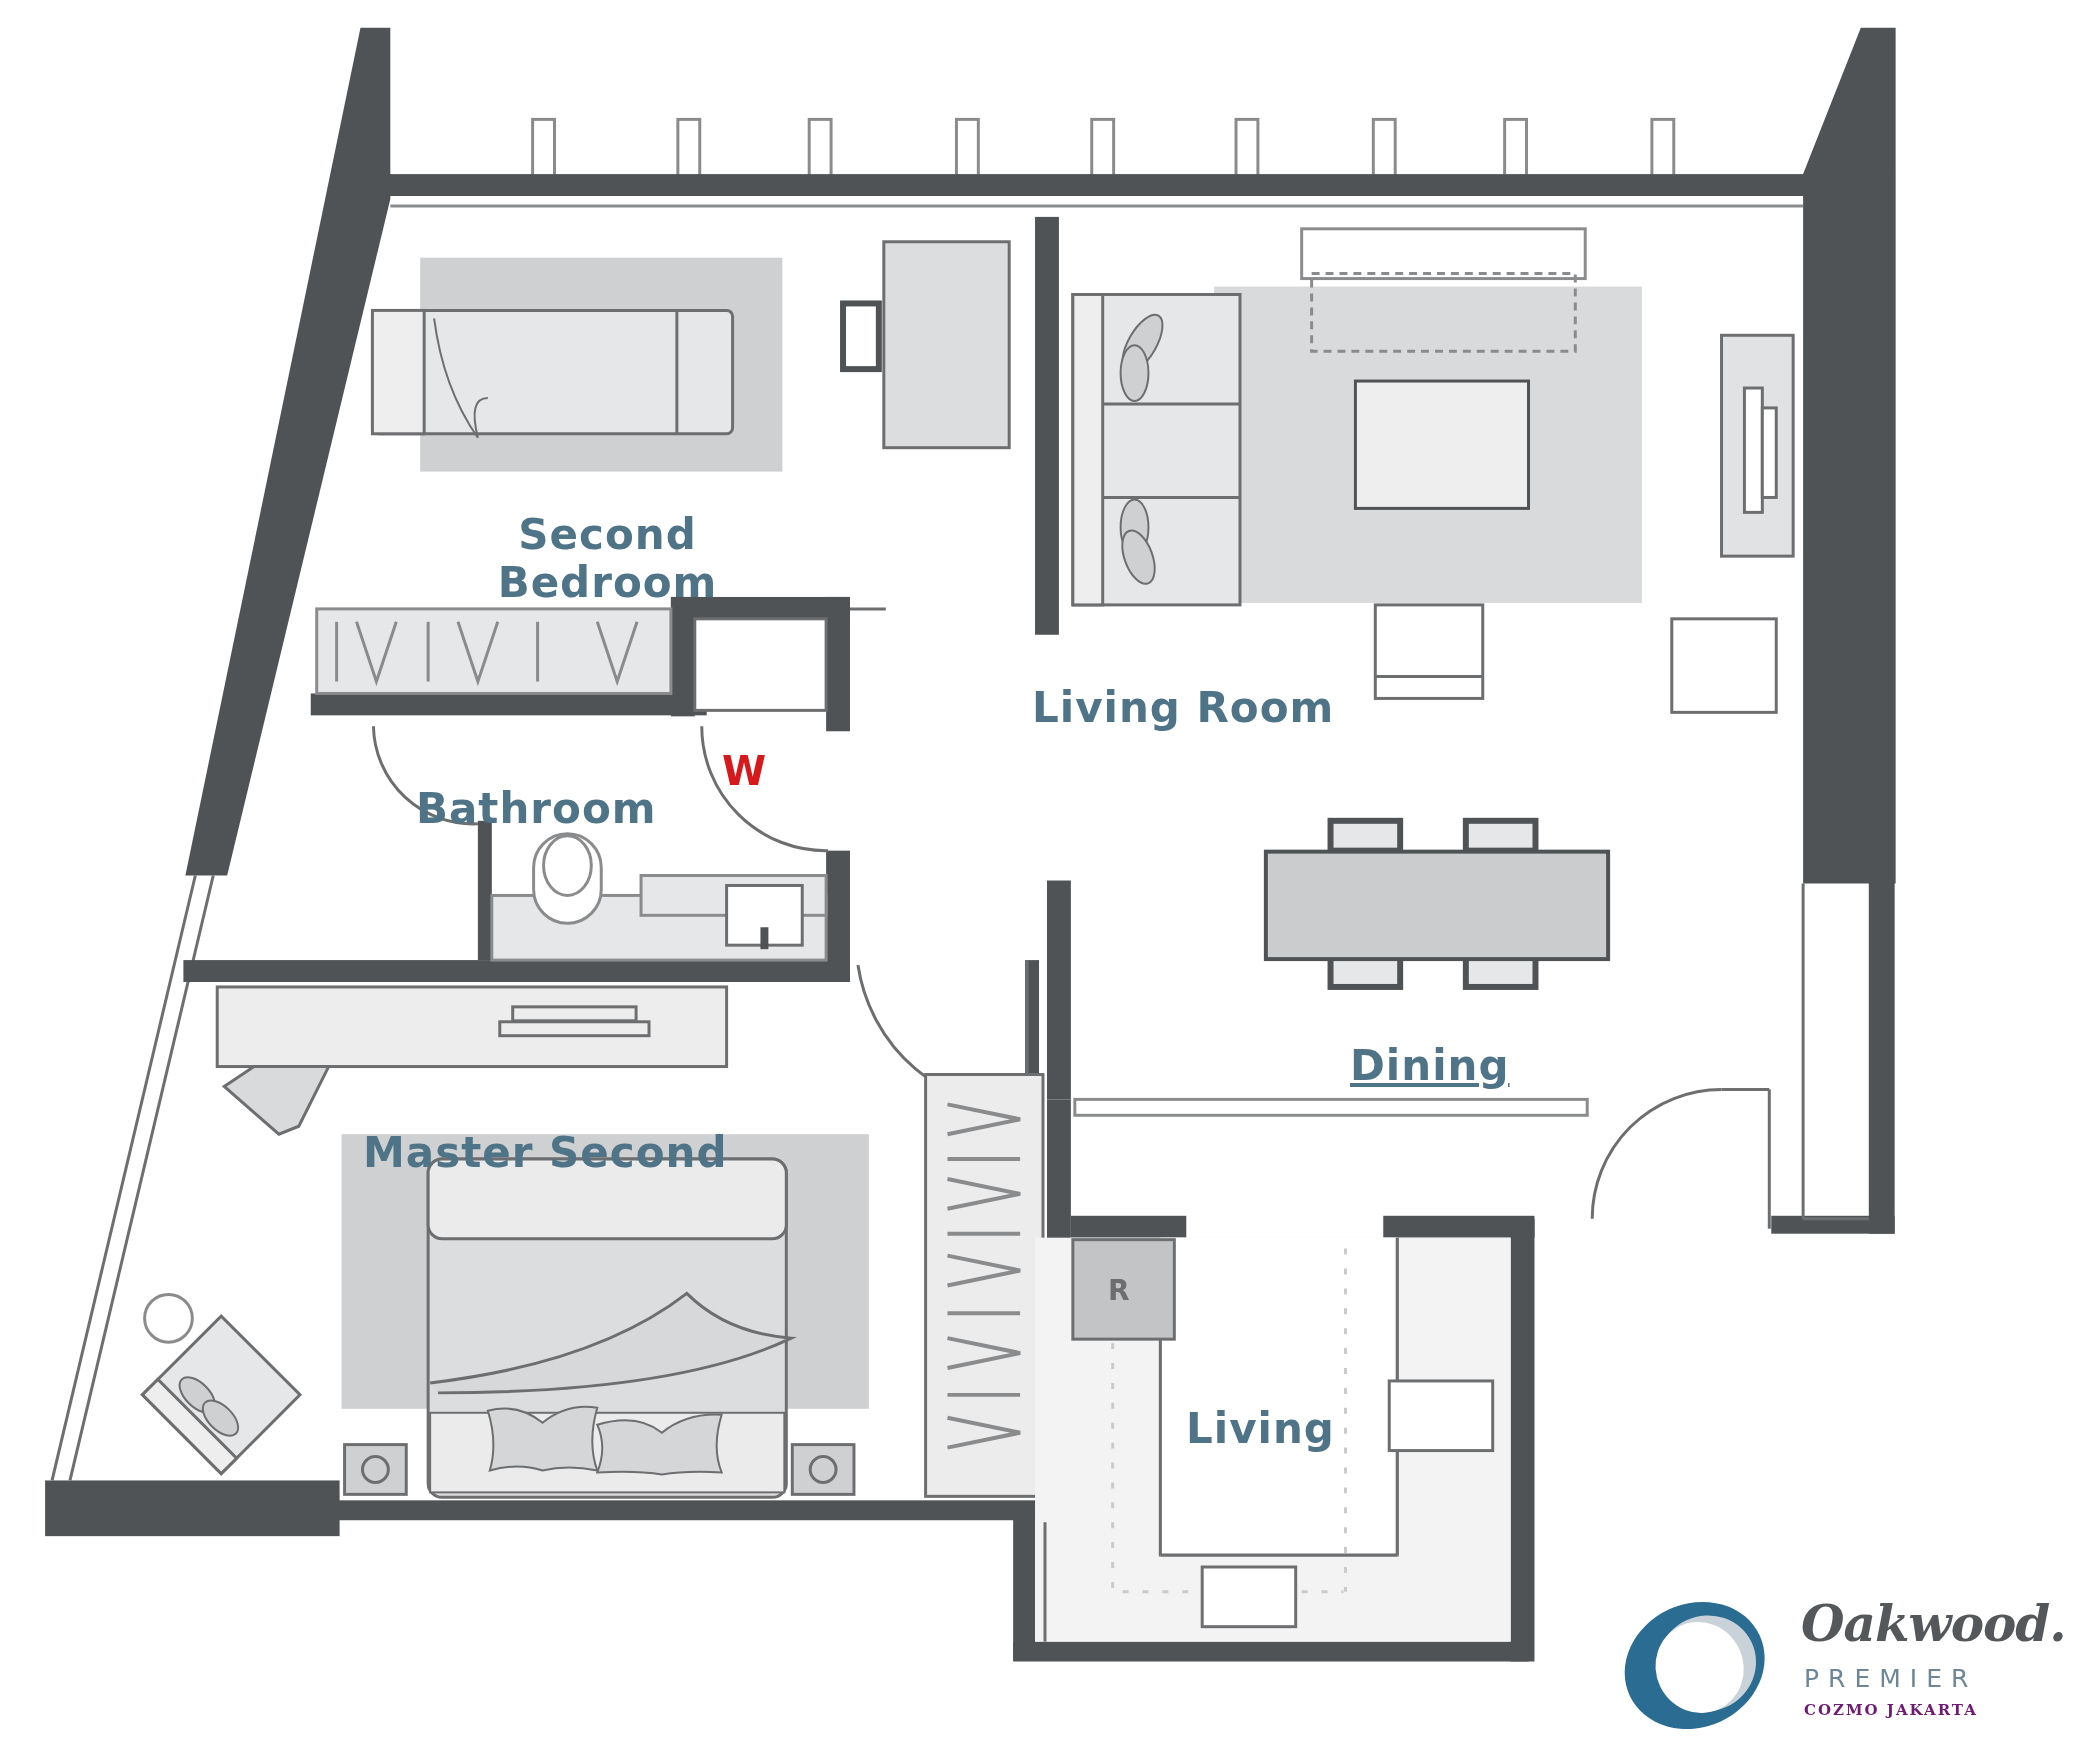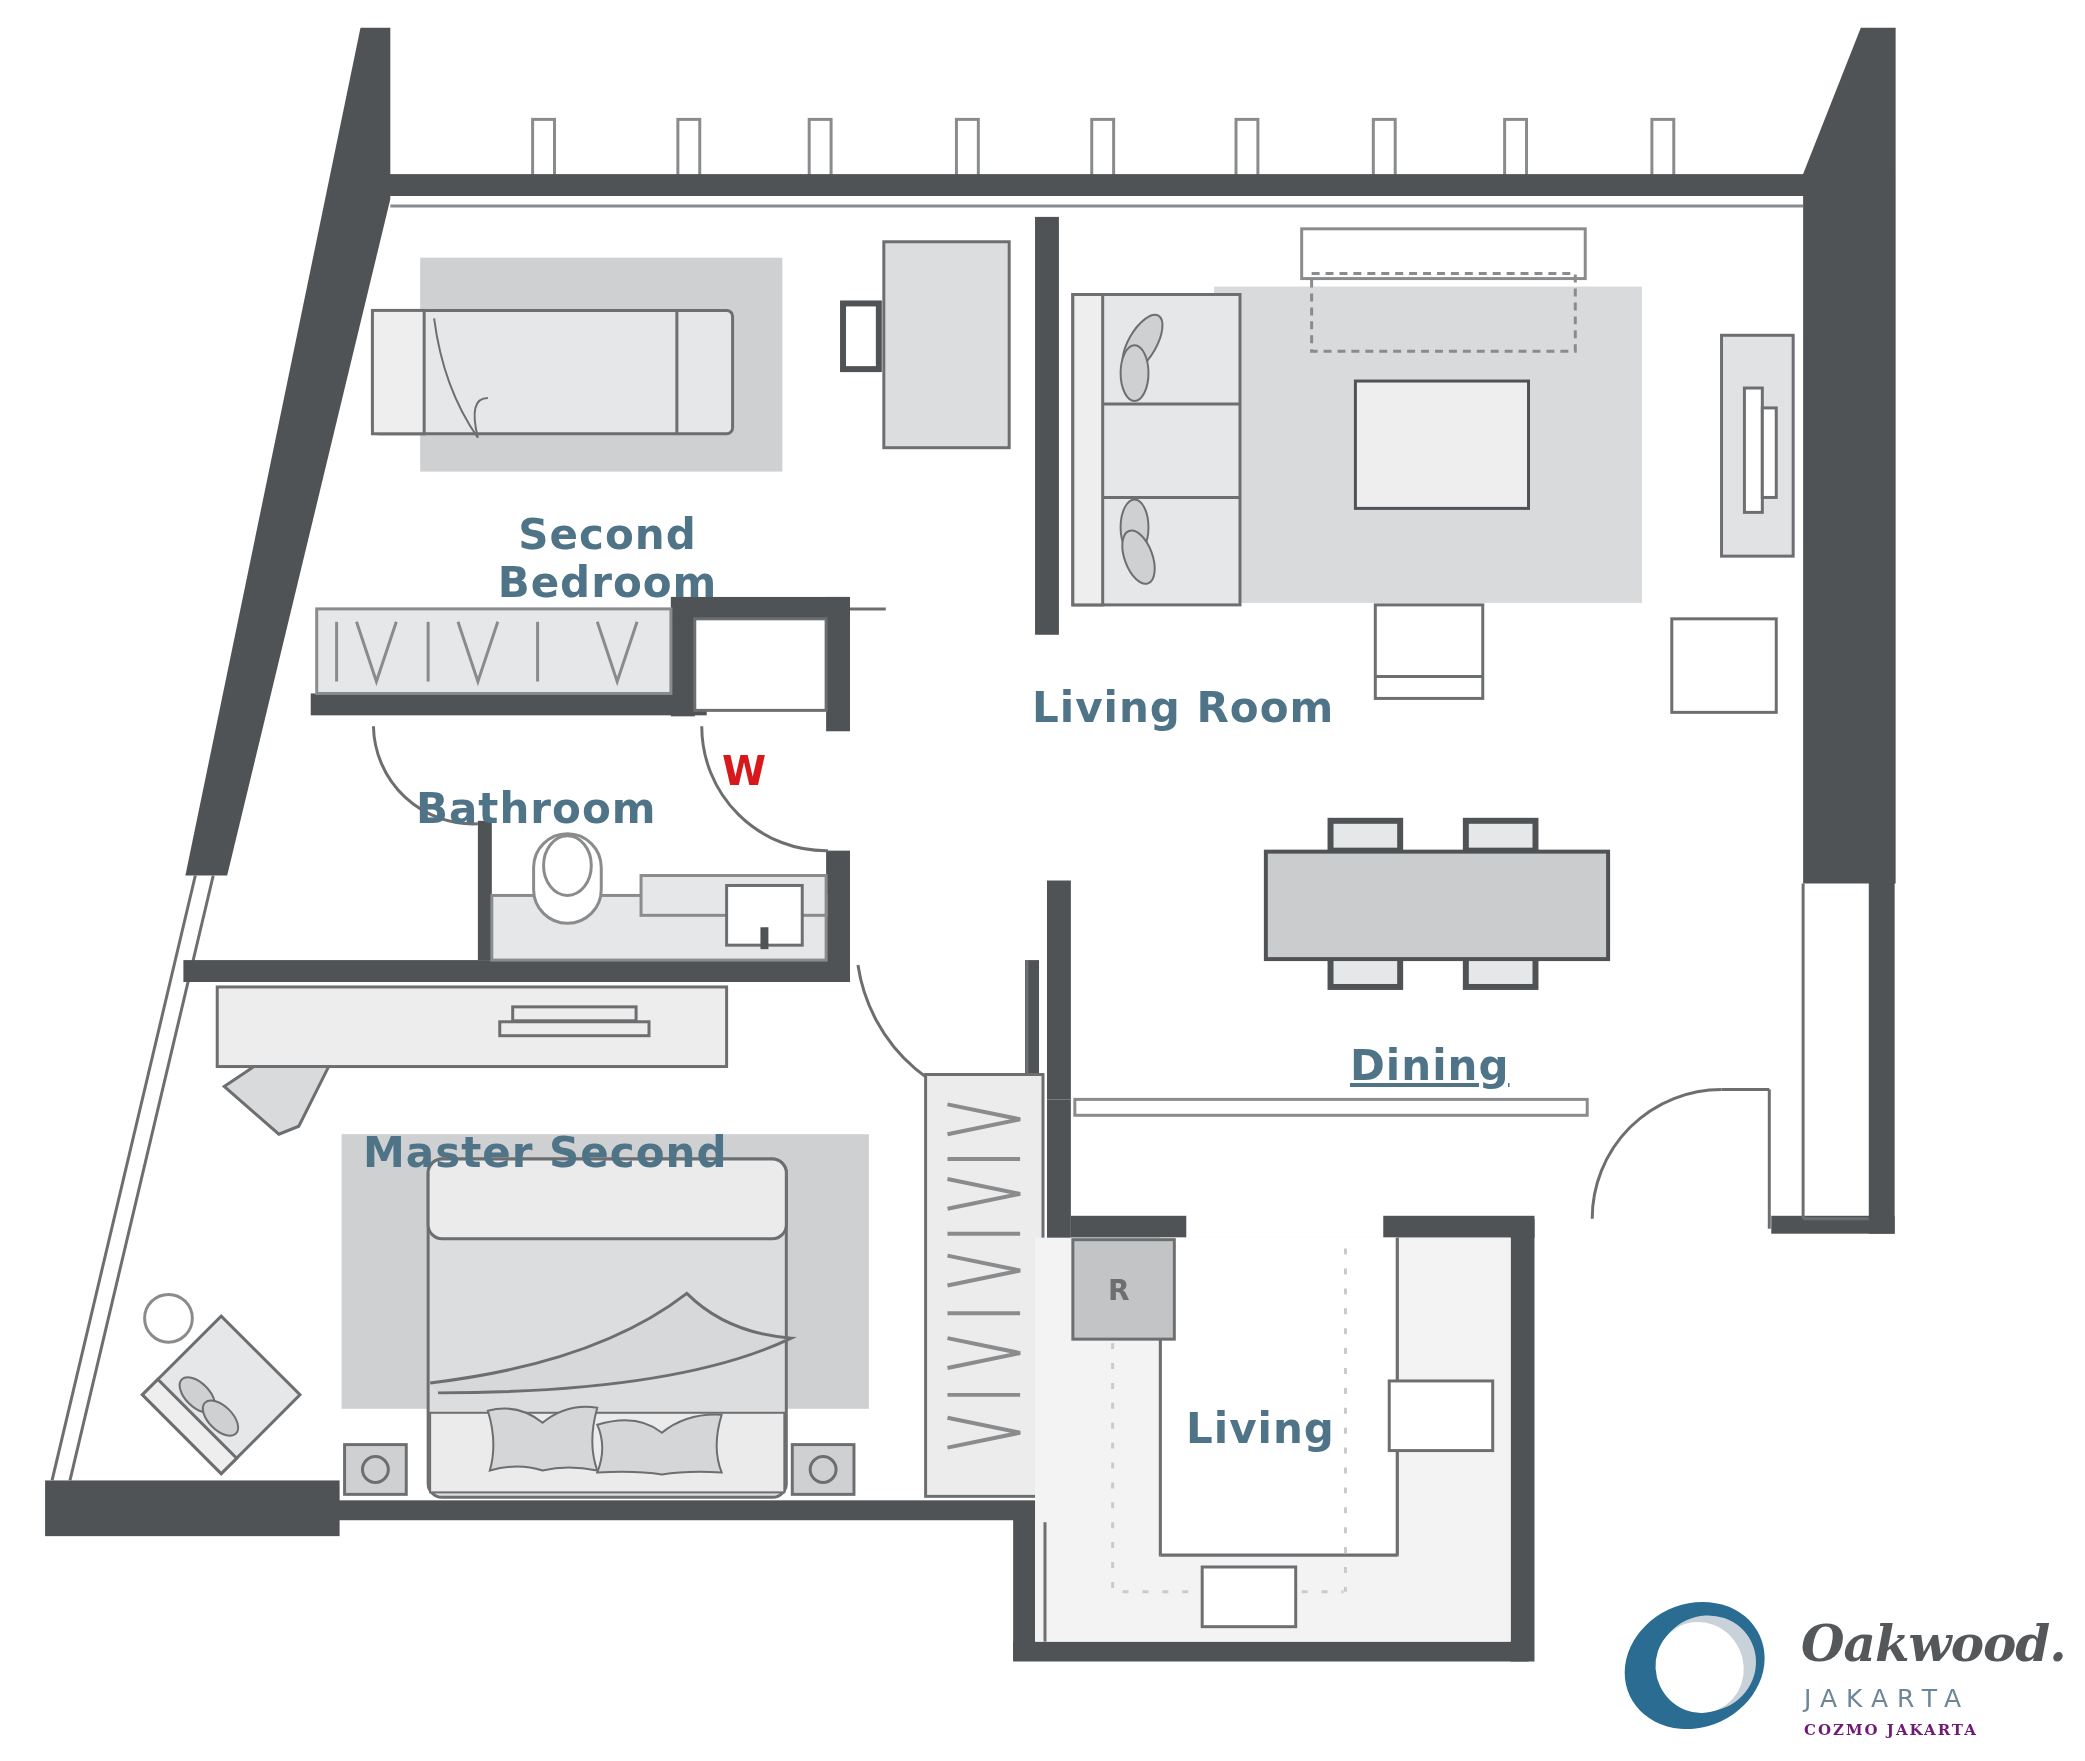--- a/index.html
+++ b/index.html
@@ -4,21 +4,21 @@
 <style>
   html, body { margin:0; padding:0; background:#ffffff; }
   body { width:2086px; height:1761px; position:relative; overflow:hidden; font-family:"DejaVu Sans", sans-serif; }
   #plan { position:absolute; left:0; top:0; width:2086px; height:1761px; }
   .room-label {
     position:absolute; color:#4f7487; font-family:"DejaVu Sans", sans-serif; font-weight:bold;
     font-size:42px; letter-spacing:1px; line-height:1.15; text-align:center; white-space:nowrap;margin-top:47px;
   }
   .marker-w { position:absolute; color:#d7191c; font-family:"DejaVu Sans", sans-serif; font-weight:bold; font-size:40px; }
   .fridge-r { position:absolute; color:#6d6e70; font-family:"DejaVu Sans", sans-serif; font-weight:bold; font-size:28px; }
-  .logo { position:absolute; left:1607px; top:1592px; width:458px; height:149px;margin-top:20px; }
+  .logo { position:absolute; left:1607px; top:1592px; width:458px; height:149px; }
   .logo-word { position:absolute; left:194px; top:2px; font-family:"DejaVu Serif", serif; font-style:italic; font-weight:bold; font-size:50px; color:#55585a; letter-spacing:-1px; }
   .logo-sub1 { position:absolute; left:197px; top:72px; font-family:"DejaVu Sans", sans-serif; font-size:25px; letter-spacing:9px; color:#6d8798; }
   .logo-sub2 { position:absolute; left:197px; top:109px; font-family:"DejaVu Serif", serif; font-weight:bold; font-size:15px; letter-spacing:2px; color:#701a75; }
 </style>
 </head>
 <body>
 
 <svg id="plan" viewBox="0 0 2096 1770" xmlns="http://www.w3.org/2000/svg">
   <defs>
     <pattern id="hatchH" width="40" height="10" patternUnits="userSpaceOnUse"></pattern>
@@ -247,16 +247,16 @@
 <div class="room-label" style="left:416px; top:738px;">Bathroom</div>
 <div class="room-label" style="left:1350px; top:995px;text-decoration:underline;">Dining</div>
 <div class="room-label" style="left:363px; top:1082px;">Master Second</div>
 <div class="room-label" style="left:1186px; top:1358px;">Living</div>
 
 <div class="marker-w" style="left:722px; top:748px;">W</div>
 <div class="fridge-r" style="left:1108px; top:1274px;">R</div>
 
 <div class="logo">
   <div class="logo-word">Oakwood.</div>
-  <div class="logo-sub1">JAKARTA</div>
+  <div class="logo-sub1">PREMIER</div>
   <div class="logo-sub2">COZMO JAKARTA</div>
 </div>
 
 
 </body></html>

